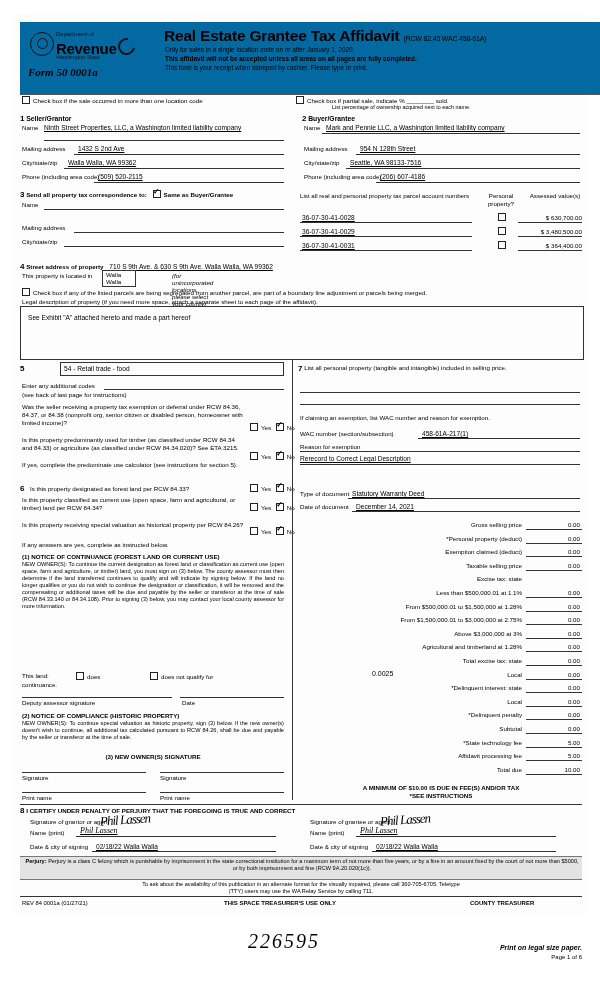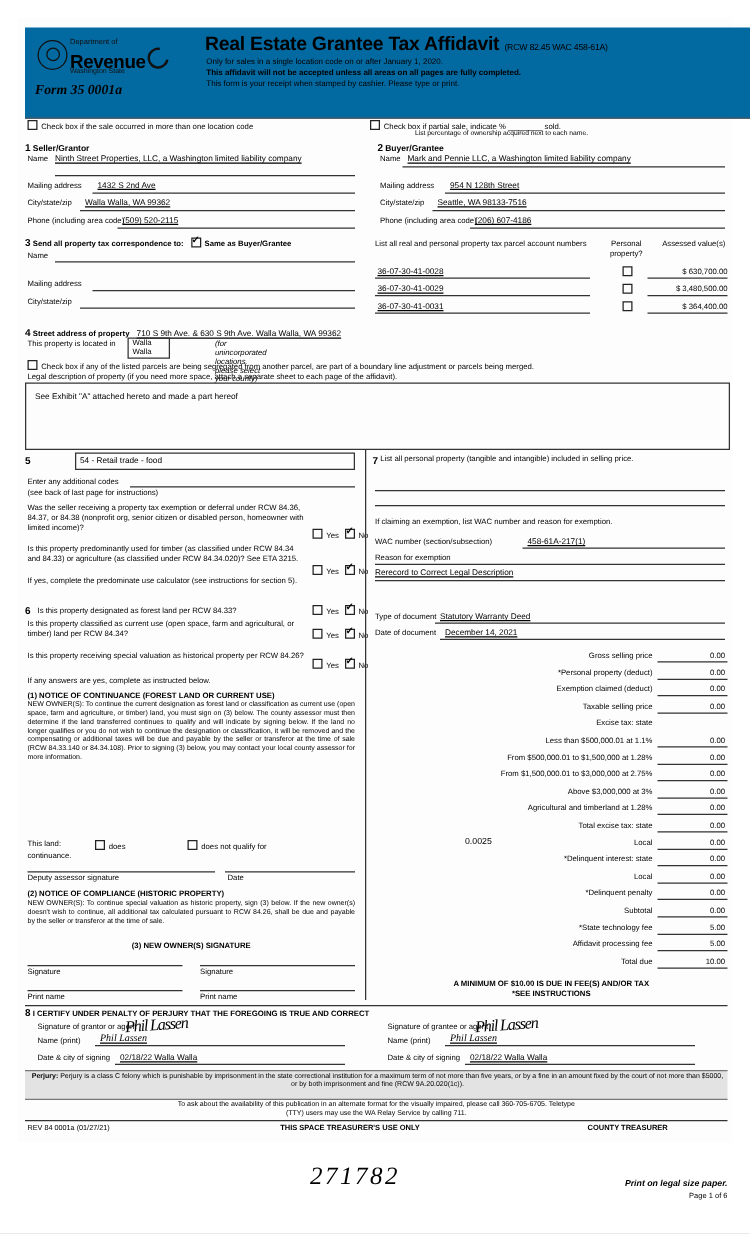--- a/index.html
+++ b/index.html
@@ -124,21 +124,21 @@
   <div class="scan"></div>
 
   <div class="hdr">
     <div class="hdr-left">
       <div class="dor-logo">
         <div class="dor-mark"></div>
         <div class="dor-dept">Department of</div>
         <div class="dor-rev"><span>Revenue</span><span class="swoosh"></span></div>
         <div class="dor-state">Washington State</div>
       </div>
-      <div class="form-no">Form 35 0001a</div>
+      <div class="form-no">Form 50 0001a</div>
     </div>
     <div class="hdr-right">
       <div class="hdr-title"><span>Real Estate Grantee Tax Affidavit</span> <span class="rcw">(RCW 82.45 WAC 458-61A)</span></div>
       <div class="hdr-sub">Only for sales in a single location code on or after January 1, 2020.</div>
       <div class="hdr-sub2 bold">This affidavit will not be accepted unless all areas on all pages are fully completed.</div>
       <div class="hdr-sub3"><span>This form is your receipt when stamped by cashier. Please type or print.</span></div>
     </div>
   </div>
 
   <div class="chkline" style="left:22px; top:96px; width:260px;">
@@ -427,16 +427,16 @@
   </div>
 
   <div class="abs ctr" style="left:20px; top:881px; width:562px; font-size:5.6px;">To ask about the availability of this publication in an alternate format for the visually impaired, please call 360-705-6705. Teletype</div>
   <div class="abs ctr" style="left:20px; top:888px; width:562px; font-size:5.6px;">(TTY) users may use the WA Relay Service by calling 711.</div>
   <div class="abs" style="left:20px; top:896px; width:562px; height:0; border-top:1px solid #333;"></div>
 
   <div class="abs" style="left:22px; top:900px; font-size:5.8px;">REV 84 0001a (01/27/21)</div>
   <div class="abs bold ctr" style="left:170px; top:900px; width:220px; font-size:6px;">THIS SPACE TREASURER'S USE ONLY</div>
   <div class="abs bold" style="left:470px; top:900px; font-size:6px;">COUNTY TREASURER</div>
 
-  <div class="abs bignum hand" style="left:248px; top:930px;">271782</div>
+  <div class="abs bignum hand" style="left:248px; top:930px;">226595</div>
   <div class="abs bold ital right" style="left:400px; top:944px; width:182px; font-size:7px;">Print on legal size paper.</div>
   <div class="abs right" style="left:400px; top:954px; width:182px; font-size:6px;">Page 1 of 6</div>
 </div>
 
 </body></html>

